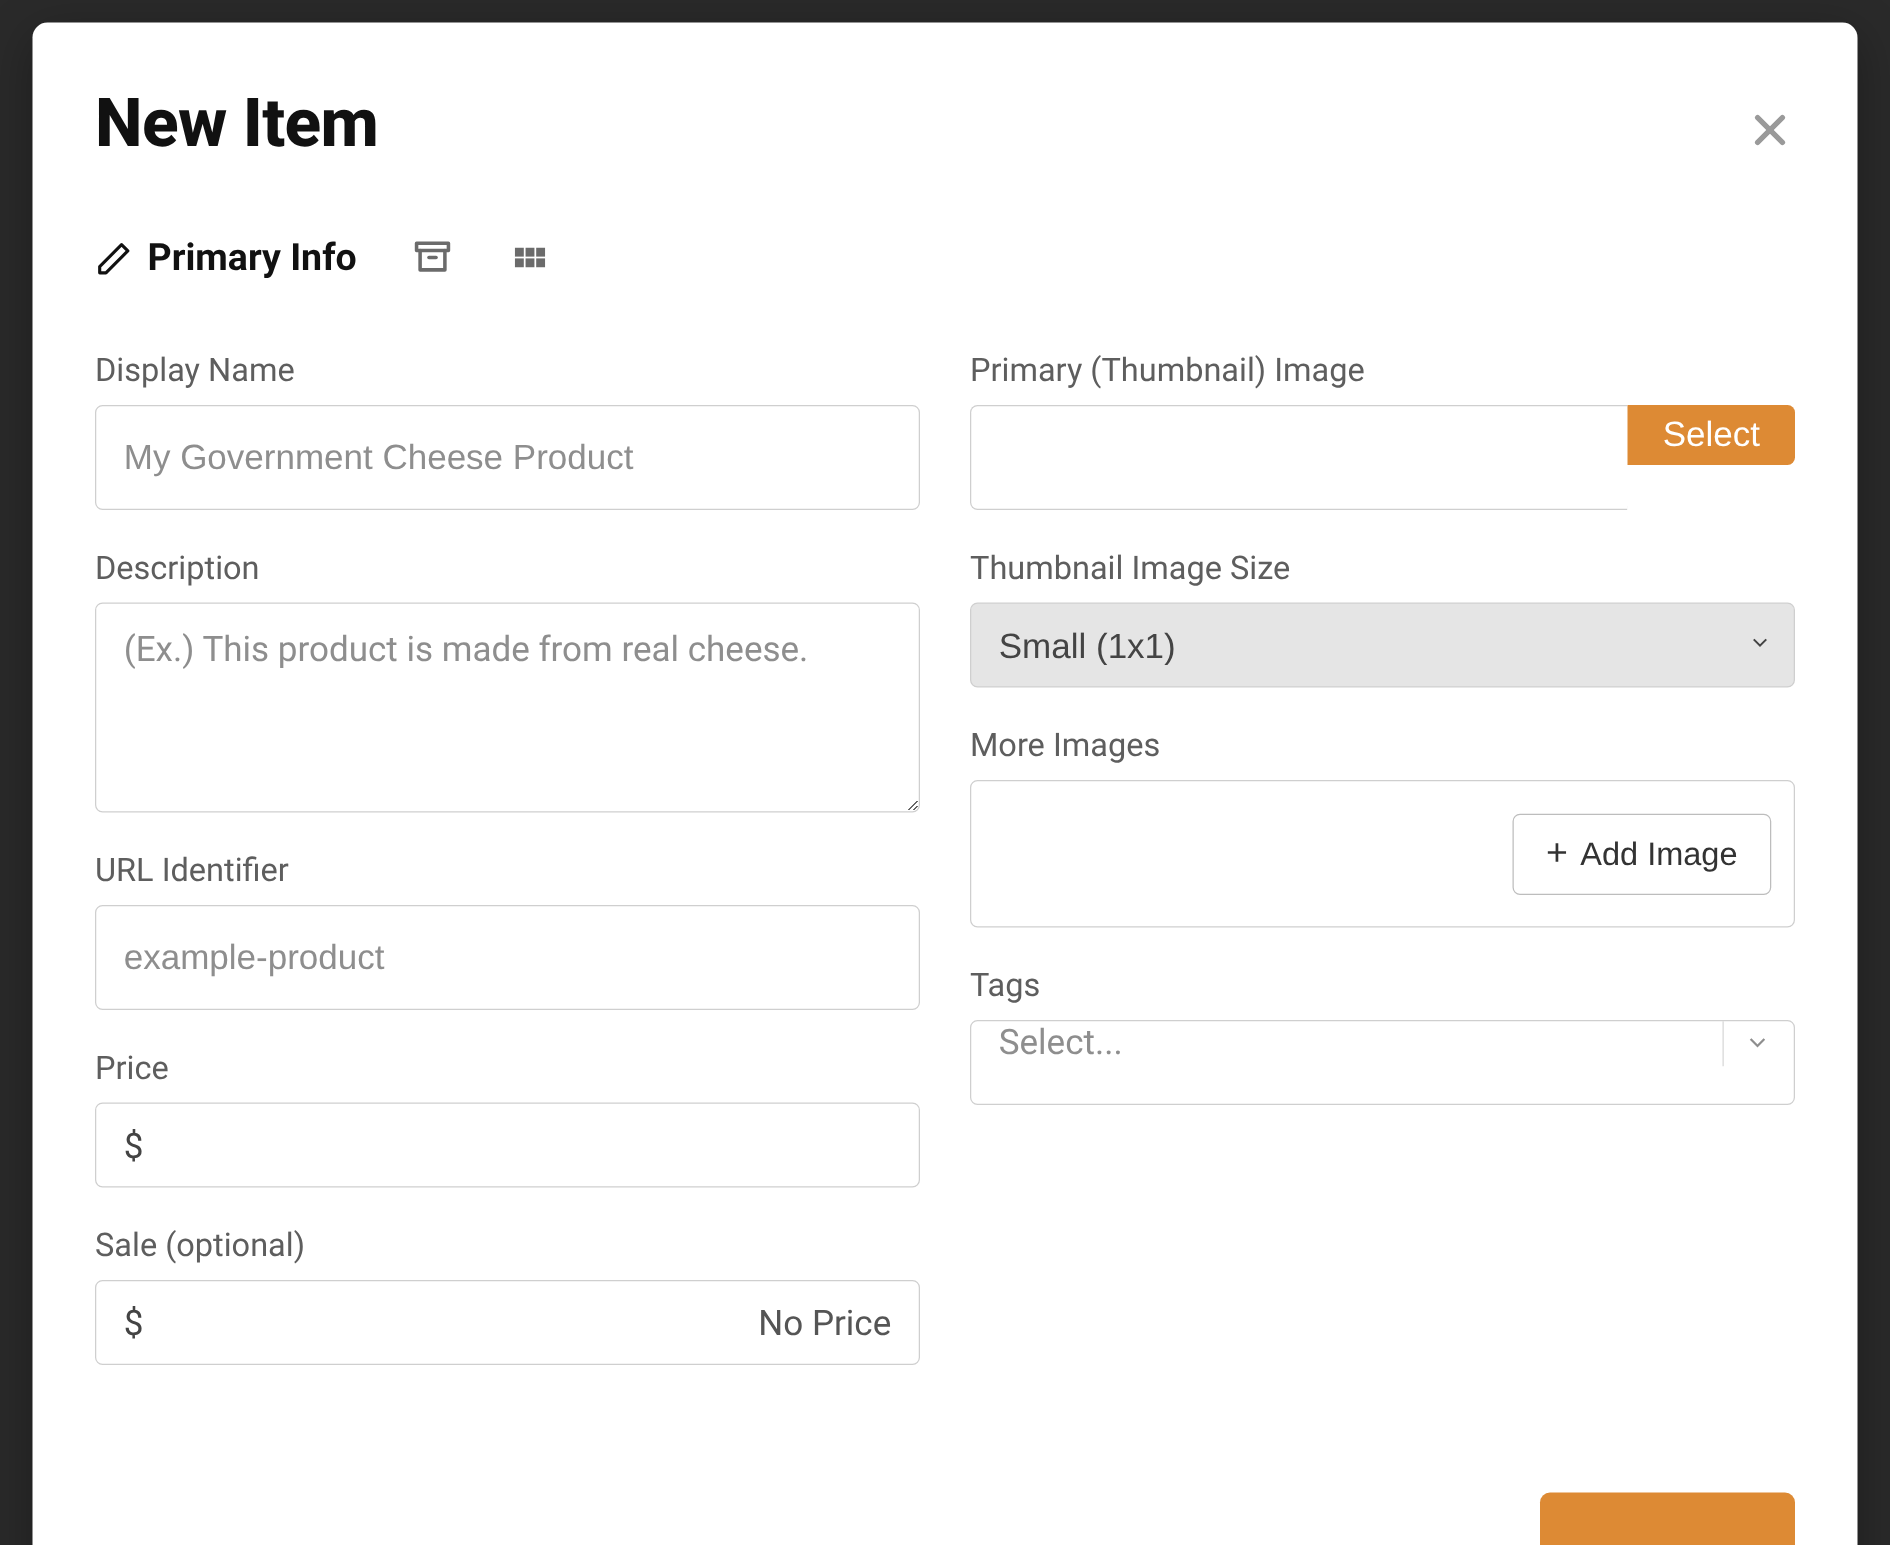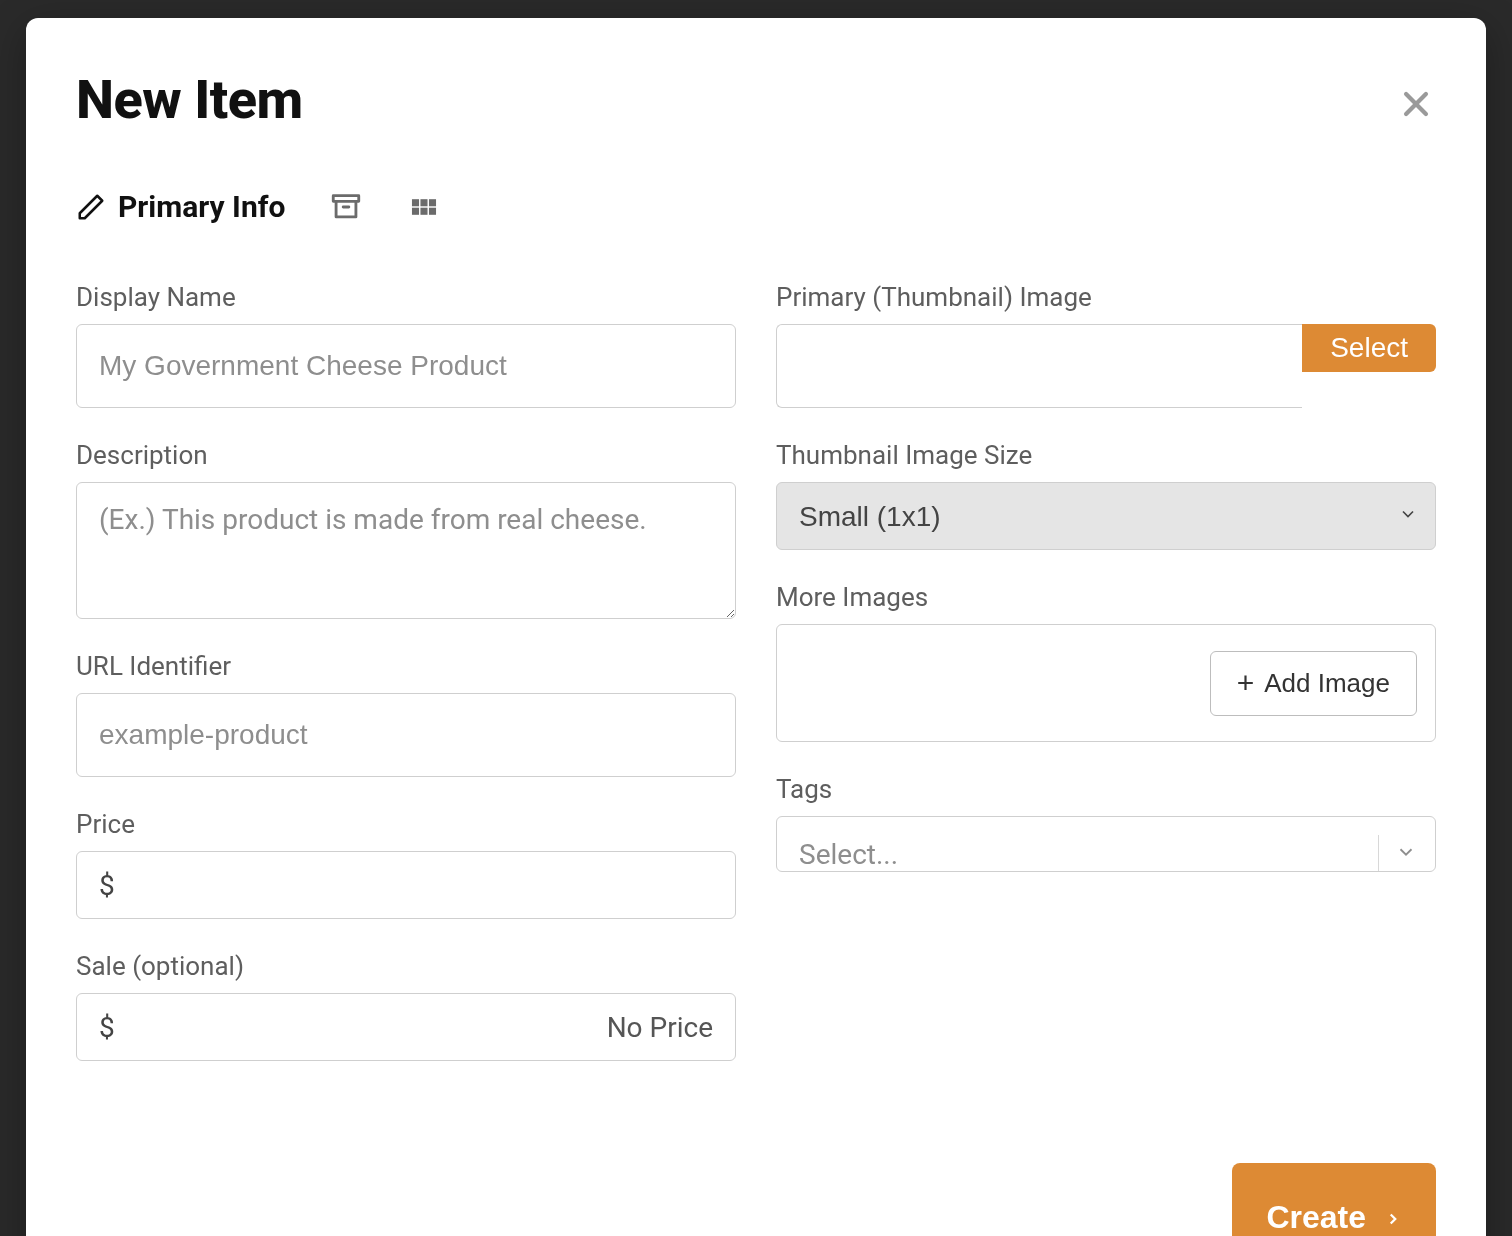--- a/index.html
+++ b/index.html
@@ -13,21 +13,21 @@
     box-shadow: 0 10px 40px rgba(0,0,0,0.3);
     padding: 50px 50px 40px 50px;
     position: relative;
   }
 
   .modal-header { display: flex; align-items: center; justify-content: space-between; }
   .modal-title { font-size: 54px; font-weight: 800; letter-spacing: -0.5px; color: #111; }
   .close-btn { width: 40px; height: 40px; display:flex; align-items:center; justify-content:center; color:#9a9a9a; cursor:pointer; margin-top:8px; }
   .close-btn svg { width: 34px; height: 34px; }
 
-  .tabs { display:flex; align-items:flex-end; gap: 44px; margin-top: 58px; }
+  .tabs { display:flex; align-items:flex-start; gap: 44px; margin-top: 58px; }
   .tab { display:flex; align-items:center; gap: 12px; color:#6b6b6b; cursor:pointer; }
   .tab.active { color:#111; font-weight:700; }
   .tab .tab-label { font-size: 30px; }
   .tab svg { width: 30px; height: 30px; stroke:#6b6b6b; }
   .tab.active svg { stroke:#111; }
   .tab-icon-only svg { width: 34px; height: 34px; }
 
   .form-body { display:flex; gap: 40px; margin-top: 58px; }
   .col { flex:1; display:flex; flex-direction:column; }
 
@@ -37,21 +37,21 @@
   .text-input, .textarea, .select, .input-group {
     width:100%;
     border:1px solid #cfcfcf;
     border-radius:6px;
     font-size:28px;
     color:#444;
     background:#fff;
   }
   .text-input { height:84px; padding:0 22px; }
   .text-input::placeholder, .textarea::placeholder { color:#8e8e8e; }
-  .textarea { height:137px; padding:18px 22px; resize:both; font-family:inherit; line-height:1.35; }
+  .textarea { height:168px; padding:18px 22px; resize:both; font-family:inherit; line-height:1.35; }
   .select { height:68px; padding:12px 22px; appearance:none; background:#e5e5e5; position:relative; }
 
   .select-wrap { position:relative; }
   .select-wrap .chevron { position:absolute; right:18px; top:50%; transform:translateY(-50%); pointer-events:none; color:#444; }
   .select-wrap .chevron svg { width:20px; height:20px; }
 
   .input-group { display:flex; align-items:center; height:68px; padding:0 22px; }
   .input-group .prefix { color:#444; font-size:28px; margin-right:12px; }
   .input-group input { flex:1; border:none; outline:none; font-size:28px; color:#444; background:transparent; }
   .input-group .suffix { color:#555; font-size:28px; }
@@ -67,22 +67,22 @@
     border:1px solid #cfcfcf; border-radius:6px; min-height:118px;
     display:flex; align-items:center; justify-content:flex-end; padding:18px;
   }
   .btn-outline {
     background:#fff; color:#333; border:1px solid #bdbdbd; border-radius:6px;
     font-size:26px; padding:16px 26px; display:flex; align-items:center; gap:10px; cursor:pointer;
   }
   .btn-outline .plus { font-size:30px; line-height:1; }
 
   .tags-select {
-    border:1px solid #cfcfcf; border-radius:6px; height:56px;
-    display:flex; align-items:flex-end; justify-content:space-between; padding:0 18px 0 22px;
+    border:1px solid #cfcfcf; border-radius:6px; height:68px;
+    display:flex; align-items:flex-start; justify-content:space-between; padding:0 18px 0 22px;
     color:#8e8e8e; font-size:28px; cursor:pointer;
   }
   .tags-select .divider { width:1px; height:36px; background:#d8d8d8; margin:0 16px; }
   .tags-select .right { display:flex; align-items:center; }
   .tags-select .chev svg { width:22px; height:22px; color:#8e8e8e; }
 
   .modal-footer { display:flex; justify-content:flex-end; margin-top:70px; }
   .btn-create {
     background:#dd8a34; color:#fff; border:none; border-radius:8px;
     font-size:32px; font-weight:600; padding:36px 34px;

